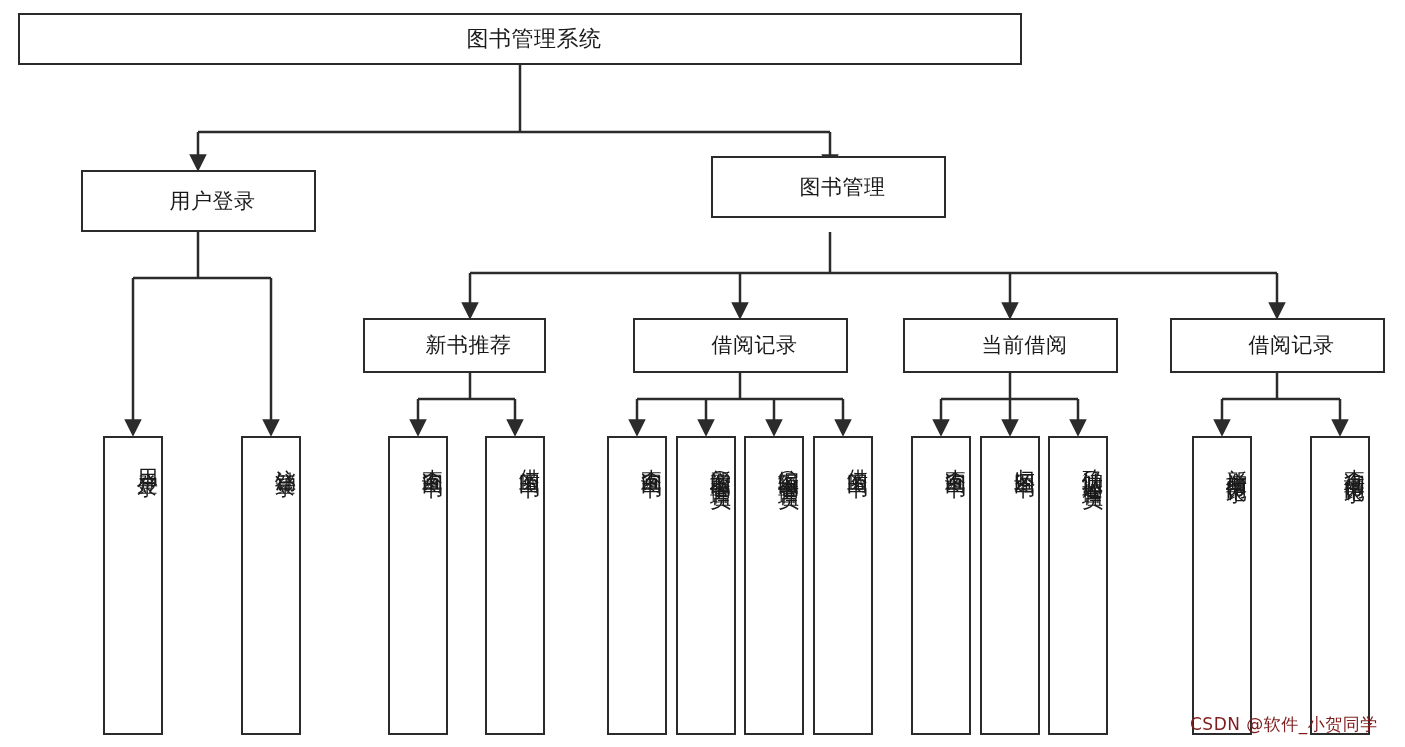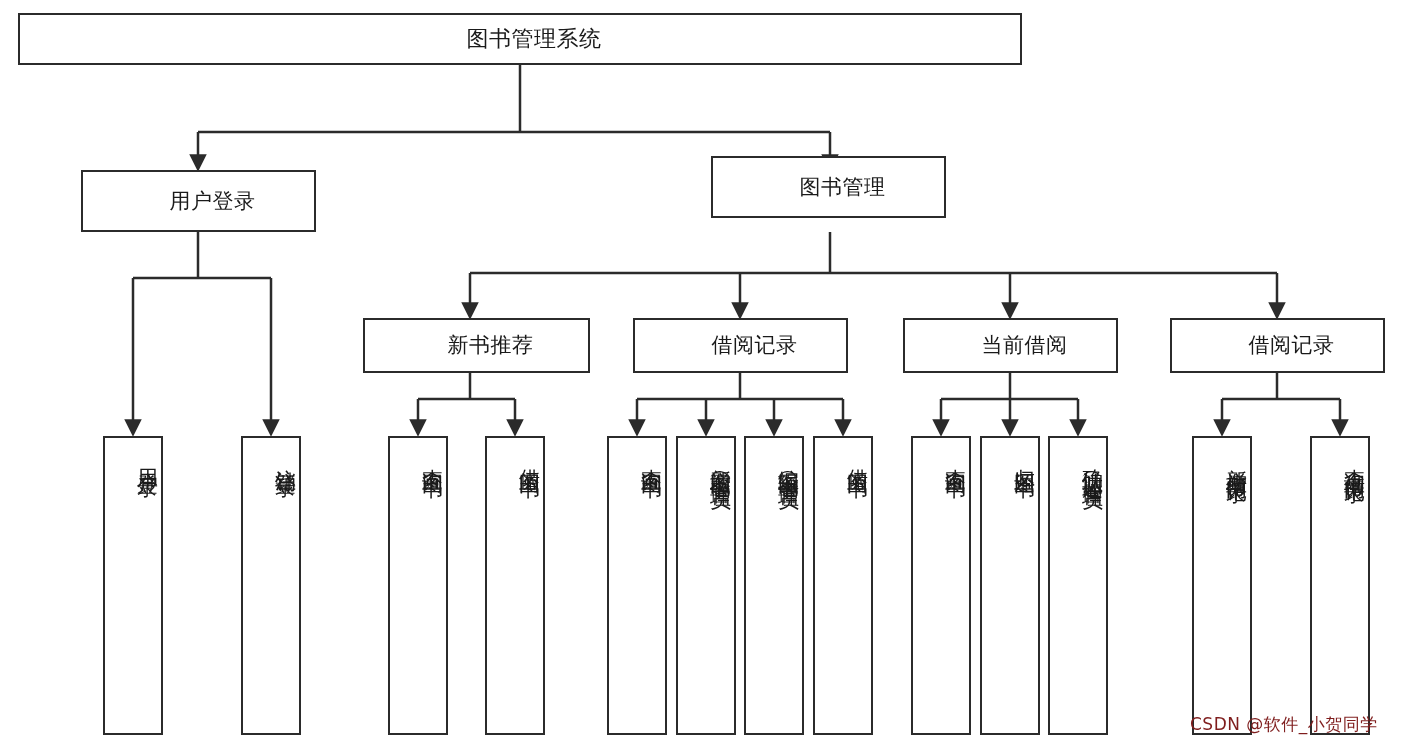--- a/index.html
+++ b/index.html
@@ -136,21 +136,21 @@
   </div>
 
   <div class="node horizontal" style="left:81px; top:170px; width:235px; height:62px;">
     <span class="node-label">用户登录</span>
   </div>
 
   <div class="node horizontal" style="left:711px; top:156px; width:235px; height:62px;">
     <span class="node-label">图书管理</span>
   </div>
 
-  <div class="node horizontal" style="left:363px; top:318px; width:227px; height:55px;">
+  <div class="node horizontal" style="left:363px; top:318px; width:183px; height:55px;">
     <span class="node-label">新书推荐</span>
   </div>
 
   <div class="node horizontal" style="left:633px; top:318px; width:215px; height:55px;">
     <span class="node-label">借阅记录</span>
   </div>
 
   <div class="node horizontal" style="left:1170px; top:318px; width:215px; height:55px;">
     <span class="node-label">借阅记录</span>
   </div>

